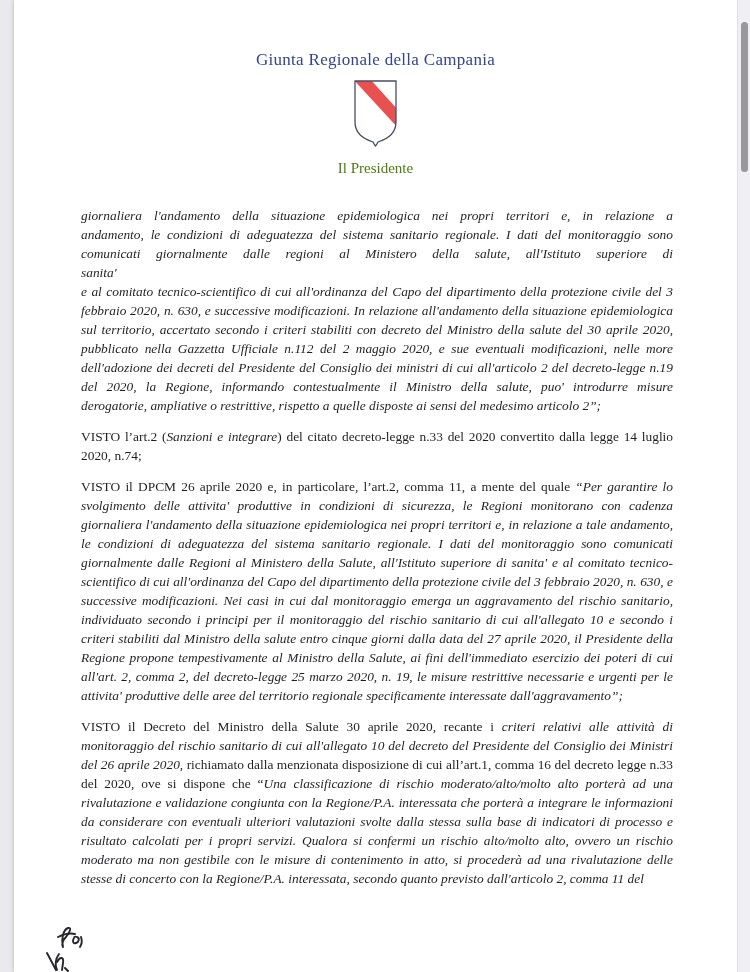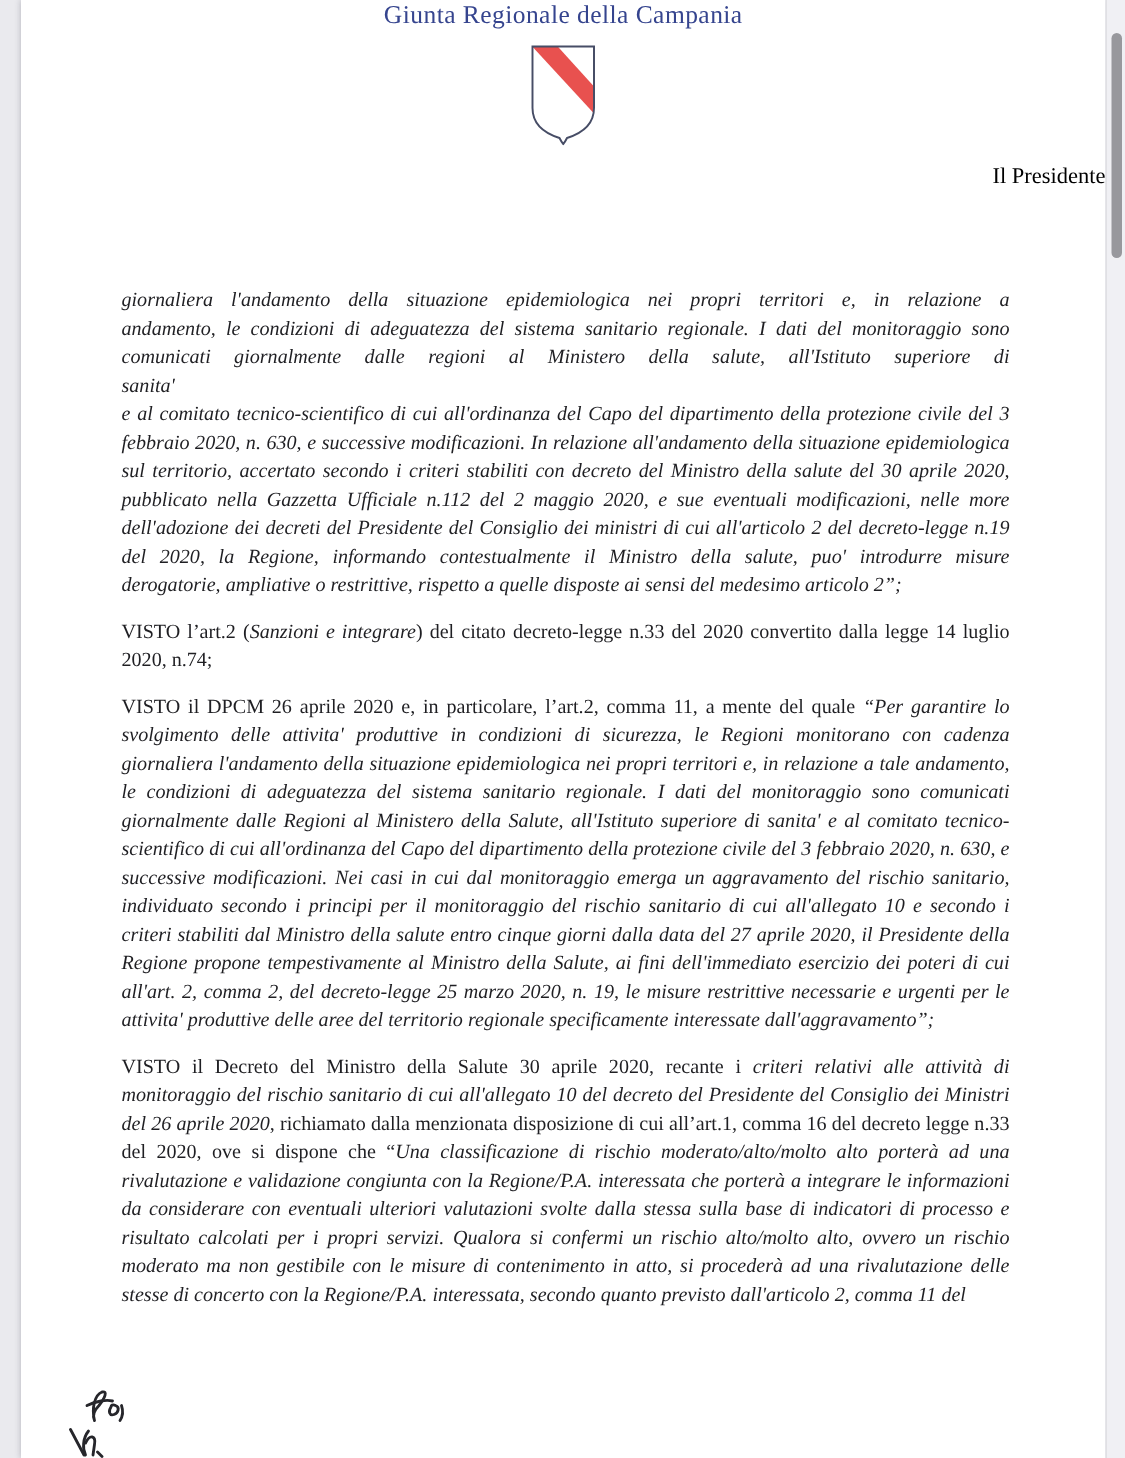--- a/index.html
+++ b/index.html
@@ -10,35 +10,34 @@
     font-family:"Liberation Serif","DejaVu Serif",serif;
   }
   .viewer{position:relative;width:750px;height:972px;}
   .page{
     position:absolute;left:14px;top:0;
     width:723px;height:972px;
     background:#ffffff;
     box-shadow:0 0 4px rgba(50,50,65,.30);
     overflow:hidden;
   }
-  .header{text-align:center;}
+  .header{padding-top:50px;text-align:center;}
   .org-title{
     font-size:17px;
     color:#35448e;
     letter-spacing:.3px;
   }
   .emblem-wrap{margin-top:9px;display:flex;justify-content:center;}
   .role-title{
     margin-top:13px;
     font-size:15px;
-    color:#000000;
-    text-align:right;
+    color:#4d7c0f;
   }
   .body-text{
-    position:absolute;left:67px;top:190px;width:592px;
+    position:absolute;left:67px;top:206px;width:592px;
     font-size:13.4px;line-height:19px;
     color:#1f1f23;
     text-align:justify;
   }
   .para{margin:0 0 12px 0;}
   .ital{font-style:italic;}
   .para i{font-style:italic;}
   .para b{font-weight:normal;font-style:normal;}
   .jl{text-align:justify;text-align-last:justify;}
   .sig{position:absolute;}

